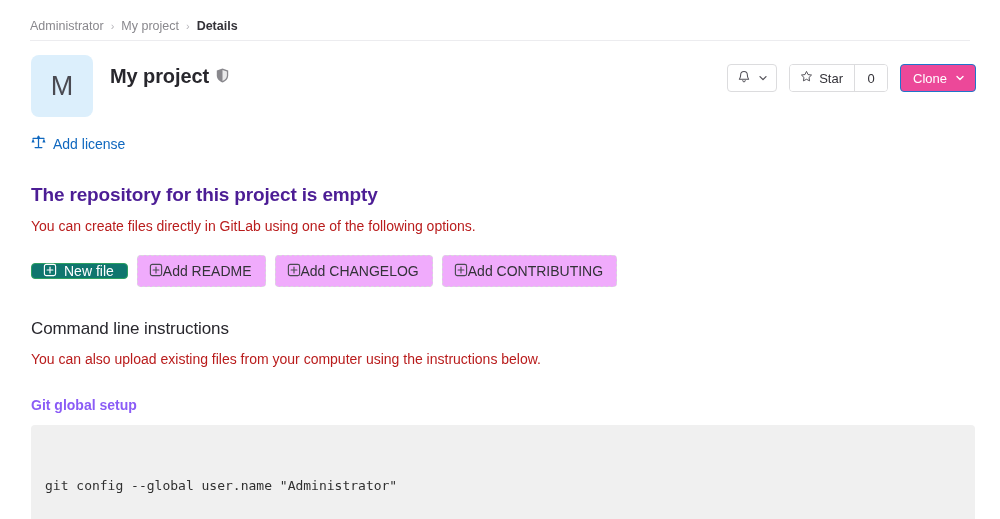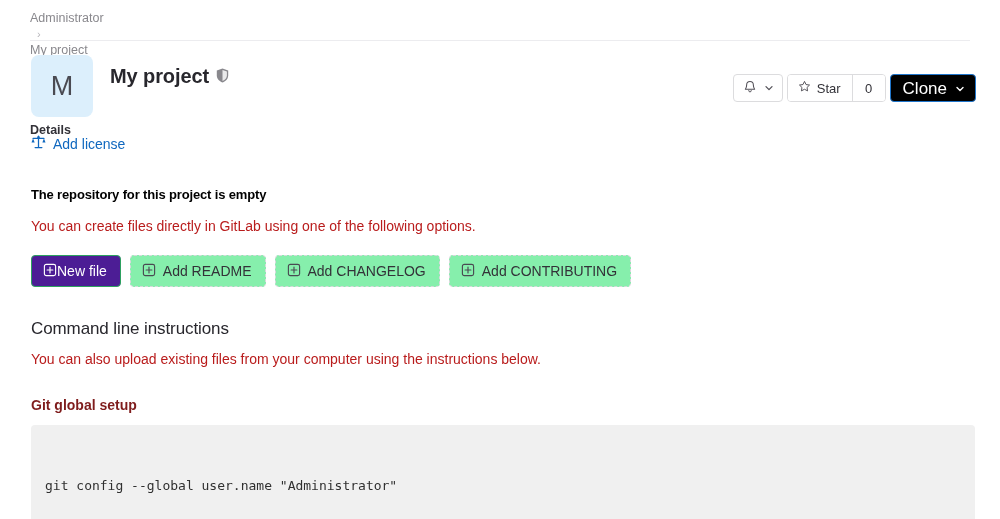--- a/index.html
+++ b/index.html
@@ -13,23 +13,22 @@
     background: #ffffff;
     font-family: "Liberation Sans", sans-serif;
     -webkit-font-smoothing: antialiased;
   }
   .page { width: 1000px; height: 519px; position: relative; background:#fff; }
 
   
   .breadcrumb-bar {
     padding: 10px 30px 0 30px;
     display: flex;
-    align-items: flex-start;
+    align-items: flex-end;
     height: 34px;
-    flex-direction: column;
   }
   .crumb {
     font-size: 12.5px;
     color: #89888d;
     line-height: 16px;
     white-space: nowrap;
   }
   .crumb.link { color: #89888d; text-decoration: none; }
   .crumb.current { color: #333238; font-weight: bold; margin-top: 48px; }
   .crumb-sep {
@@ -89,24 +88,24 @@
     font-size: 13.5px;
     color: #737278;
     margin-top: 3px;
     line-height: 18px;
   }
 
   
   .header-actions {
     position: absolute;
     right: 24px;
-    top: 74px;
-    display: flex;
-    align-items: center;
-    gap: 4px;
+    top: 64px;
+    display: flex;
+    align-items: center;
+    gap: 12px;
   }
   .btn {
     font-family: "Liberation Sans", sans-serif;
     font-size: 13px;
     line-height: 1;
     border-radius: 4px;
     display: inline-flex;
     align-items: center;
     justify-content: center;
     cursor: pointer;
@@ -145,27 +144,27 @@
     justify-content: center;
     min-width: 33px;
     padding: 0 8px;
     font-size: 13px;
     color: #333238;
     border-left: 1px solid #dcdcde;
     background: #fff;
     cursor: pointer;
   }
   .btn-clone {
-    background: #000000;
+    background: #ec4899;
     border: 1px solid #1f75cb;
     color: #fff;
     height: 28px;
     padding: 0 10px 0 12px;
     gap: 8px;
-    font-size: 17px;
+    font-size: 13px;
     font-weight: 400;
   }
 
   
   .add-license-row {
     padding: 18px 0 0 31px;
     display: flex;
     align-items: flex-start;
     gap: 7px;
   }
@@ -173,79 +172,79 @@
     color: #1068bf;
     font-size: 14px;
     text-decoration: none;
     line-height: 18px;
     cursor: pointer;
   }
 
   
   .content { padding: 0 24px 0 31px; }
   .h-empty {
-    font-size: 13px;
+    font-size: 19px;
     font-weight: bold;
-    color: #000000;
+    color: #4c1d95;
     margin: 29px 0 0 0;
     line-height: 24px;
     letter-spacing: -0.15px;
   }
   .p-sub {
     font-size: 14px;
     color: #b91c1c;
     margin: 9px 0 0 0;
     line-height: 20px;
   }
 
   .actions-row {
     display: flex;
     align-items: center;
     gap: 9px;
     margin-top: 19px;
   }
   .btn-newfile {
-    background: #4c1d95;
+    background: #0f766e;
     border: 1px solid #2da160;
     color: #fff;
-    height: 32px;
+    height: 16px;
     padding: 0 13px 0 11px;
+    gap: 7px;
     font-size: 14px;
     border-radius: 4px;
     display: inline-flex;
     align-items: center;
     cursor: pointer;
   }
   .btn-dashed {
-    background: #86efac;
+    background: #f0abfc;
     border: 1px dashed #d8d8dc;
     color: #333238;
     height: 32px;
     padding: 0 13px 0 11px;
-    gap: 7px;
     font-size: 14px;
     border-radius: 4px;
     display: inline-flex;
     align-items: center;
     cursor: pointer;
   }
 
   
   .h-cli {
     font-size: 17px;
     font-weight: normal;
     color: #28272d;
     margin: 31px 0 0 0;
     line-height: 22px;
     letter-spacing: -0.1px;
   }
   .h-sub {
     font-size: 14px;
     font-weight: bold;
-    color: #7f1d1d;
+    color: #8b5cf6;
     margin: 27px 0 0 0;
     line-height: 18px;
   }
   .code-block {
     background: #f0f0f0;
     border-radius: 4px;
     margin-top: 11px;
     padding: 11px 14px 12px 14px;
     font-family: "DejaVu Sans Mono", monospace;
     font-size: 13px;

